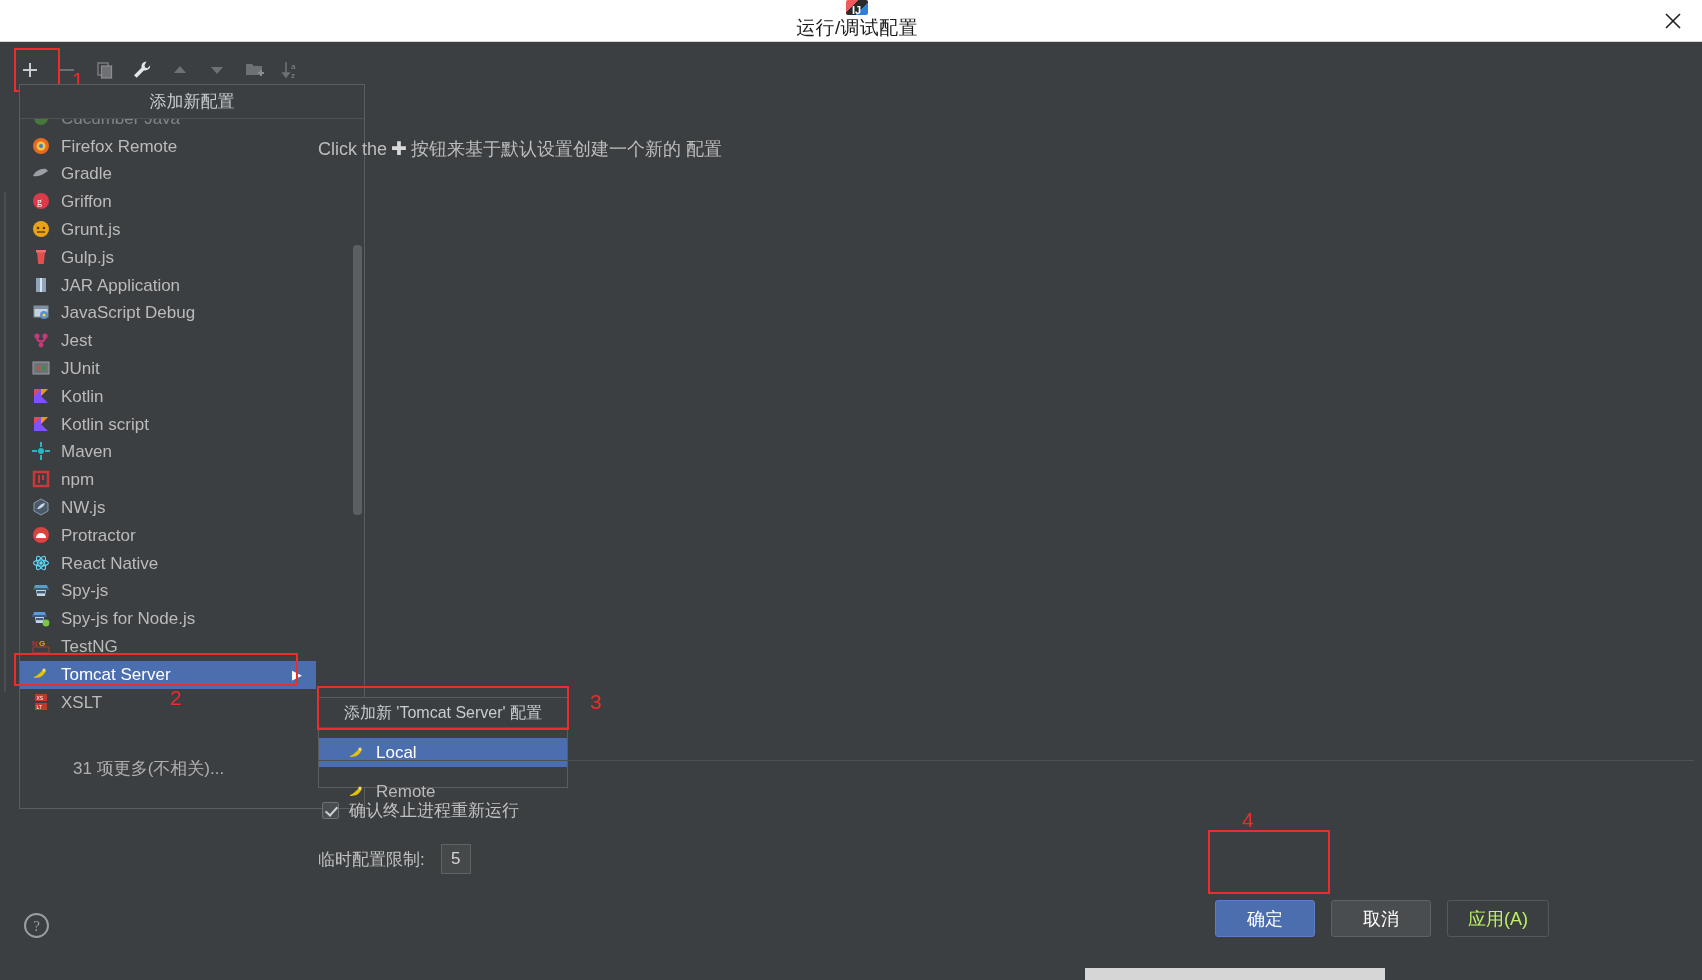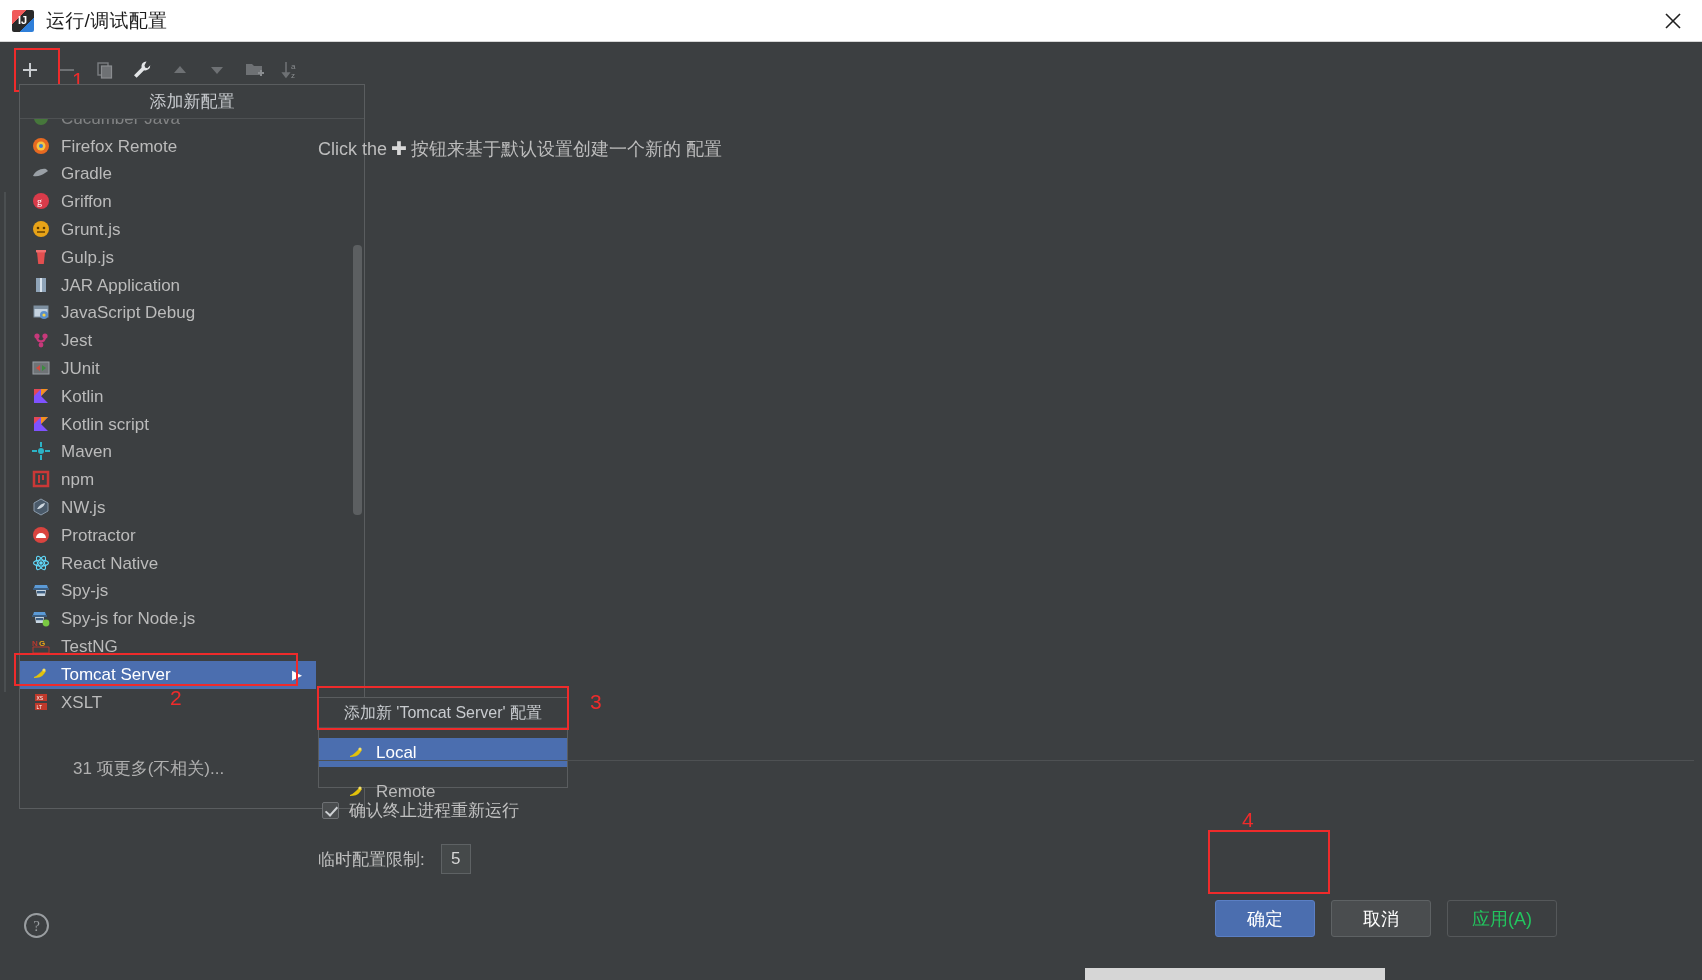--- a/index.html
+++ b/index.html
@@ -8,21 +8,21 @@
     background: #3c3f41;
     font-family: "Liberation Sans", "DejaVu Sans", sans-serif;
     overflow: hidden;
   }
   #root { position: relative; width: 1702px; height: 980px; background: #3c3f41; }
 
   
   .titlebar {
     position: absolute; left: 0; top: 0; width: 1702px; height: 42px;
     background: #ffffff; border-bottom: 1px solid #d6d6d6;
-    display: flex; align-items: center;
+    display: flex; align-items: center; flex-direction: column;
   }
   .title-icon {
     margin-left: 12px; width: 22px; height: 22px; position: relative;
     background: linear-gradient(135deg,#f05a5a 0%,#f05a5a 34%,#2a2a2a 34%,#2a2a2a 66%,#2f7fd9 66%);
     border-radius: 2px;
   }
   .title-icon .ij {
     position: absolute; left: 4px; top: 3px; width: 13px; height: 15px;
     color: #ffffff; font-size: 11px; font-weight: bold; line-height: 15px;
     text-align: center; font-family: "Liberation Sans", sans-serif;
@@ -151,21 +151,21 @@
     font-size: 15px; text-align: center; line-height: 22px; cursor: pointer;
     font-family: "Liberation Serif", serif;
   }
   .btn {
     position: absolute; height: 37px; border-radius: 3px;
     font-size: 18px; display: flex; align-items: center; justify-content: center;
     cursor: pointer; font-family: "Liberation Sans", sans-serif;
   }
   .btn-ok { left: 1215px; bottom: 43px; width: 100px; background: #4b6eaf; color:#ffffff; border:1px solid #5b7fc4; }
   .btn-cancel { left: 1331px; bottom: 43px; width: 100px; background: #4a4d4f; color:#ffffff; border:1px solid #5e6264; }
-  .btn-apply { left: 1447px; bottom: 43px; width: 110px; background: #43464800; color:#22c55e; border:1px solid #55585a; cursor: default; }
+  .btn-apply { left: 1447px; bottom: 43px; width: 102px; background: #43464800; color:#bef264; border:1px solid #55585a; cursor: default; }
 
   .taskbar-strip { position:absolute; left:1085px; bottom:0; width:300px; height:12px; background:#d6d6d6; }
 </style>
 </head>
 <body>
 
 <div id="root">
 
   <div class="titlebar">
     <div class="title-icon">

